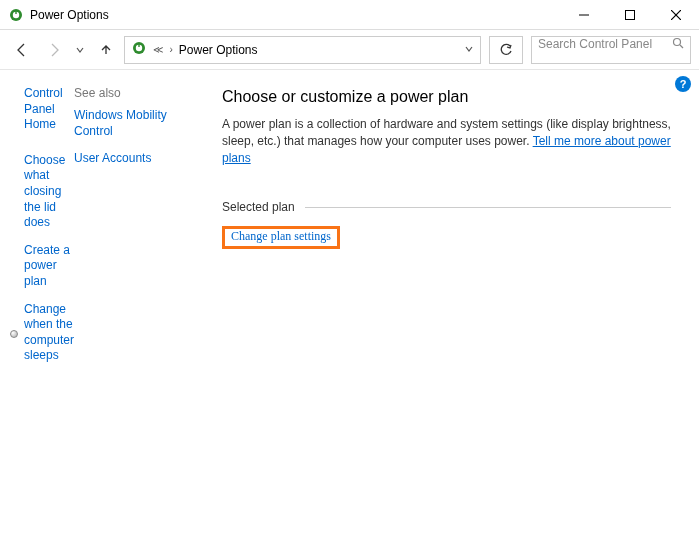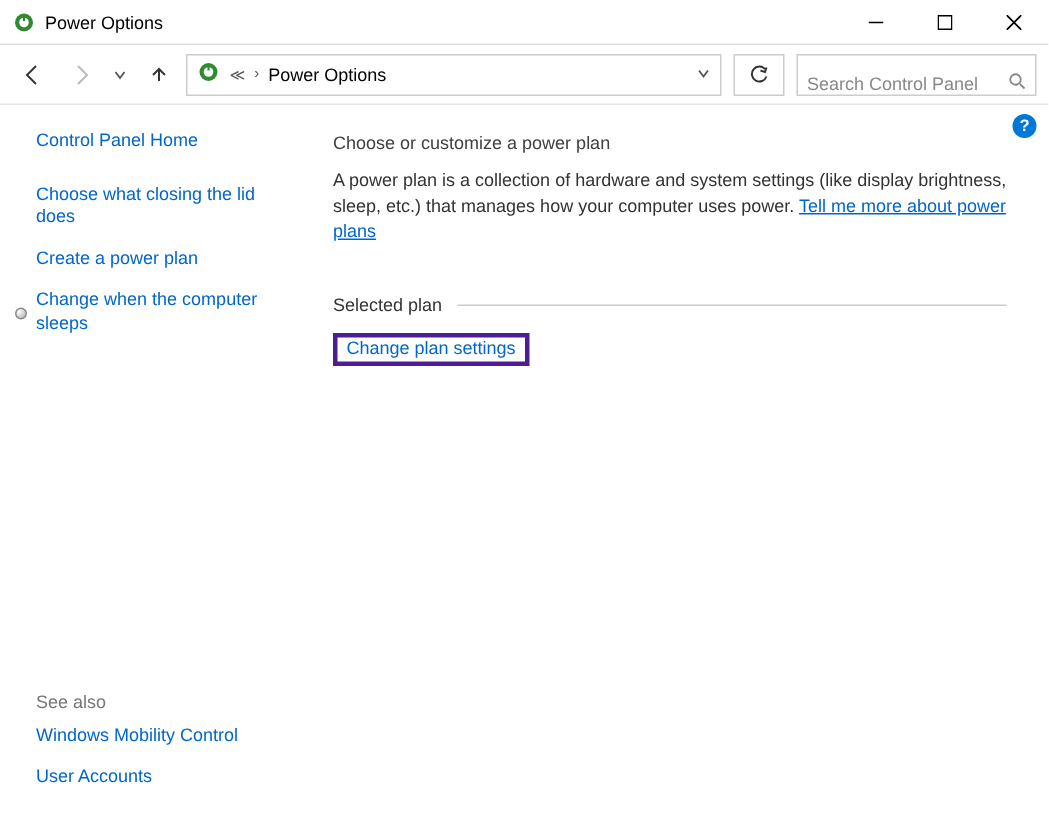--- a/index.html
+++ b/index.html
@@ -64,40 +64,40 @@
   .refreshbtn {
     width: 34px; height: 28px;
     border: 1px solid #ccc;
     margin-left: 4px;
     display: flex; align-items: center; justify-content: center;
   }
   .searchbox {
     width: 160px; height: 28px;
     border: 1px solid #ccc;
     margin-left: 4px;
-    display: flex; align-items: flex-end;
+    display: flex; align-items: flex-start;
     padding: 0 6px;
     color: #888;
     position: relative;
   }
   .searchbox .search-icon {
     position: absolute; right: 6px;
     color: #888;
   }
 
   .body {
     display: flex;
     height: calc(542px - 30px - 40px);
     position: relative;
   }
   .sidebar {
     width: 200px;
     padding: 16px 12px 12px 24px;
     display: flex;
-    flex-direction: column;
+    flex-direction: row;
   }
   .sidebar .top-links {
     flex: 1;
   }
   .sidebar a, .sidebar .link {
     color: #0066cc;
     text-decoration: none;
     display: block;
     margin-bottom: 12px;
     line-height: 1.3;
@@ -118,23 +118,23 @@
     background: radial-gradient(circle at 30% 30%, #fff, #aaa);
     flex-shrink: 0;
   }
 
   .main {
     flex: 1;
     padding: 18px 28px 12px 22px;
     position: relative;
   }
   .main h2 {
-    color: #404040;
+    color: #000000;
     font-weight: 400;
-    font-size: 12px;
+    font-size: 16px;
     margin: 0 0 10px 0;
   }
   .main .desc {
     color: #333;
     line-height: 1.4;
     margin-bottom: 34px;
   }
   .main .desc a {
     color: #0066cc;
     text-decoration: underline;
@@ -158,22 +158,23 @@
   .plan-row .plan-info { flex: 1; }
   .plan-name { font-weight: 700; }
   .plan-desc { color: #333; line-height: 1.4; margin-top: 2px; }
   .change-link {
     color: #0066cc;
     text-decoration: none;
     padding: 2px 4px;
     white-space: nowrap;
   }
   .highlight-box {
-    border: 3px solid #4c1d95;
+    border: 3px solid #f97316;
     padding: 0 2px 2px 2px;
+    font-family: Liberation Serif, serif;
   }
 
   .help-icon {
     position: absolute;
     top: 6px; right: 8px;
     width: 16px; height: 16px;
     border-radius: 50%;
     background: #0078d7;
     color: #fff;
     font-size: 11px;

